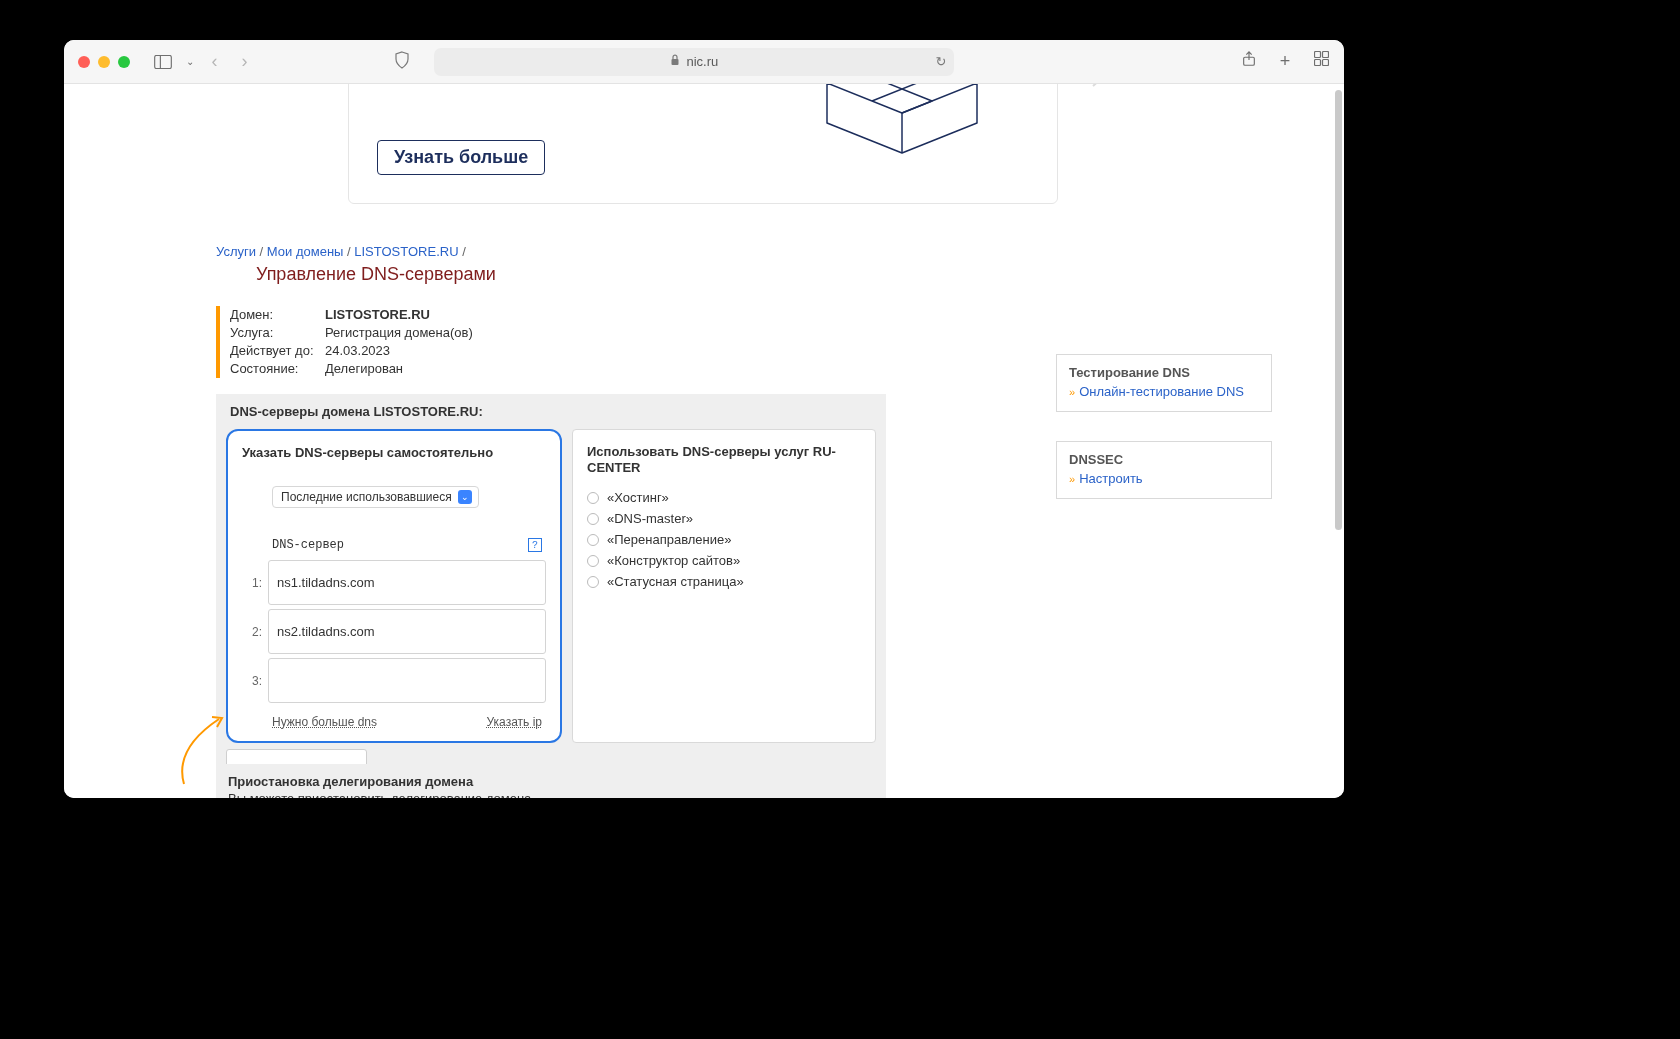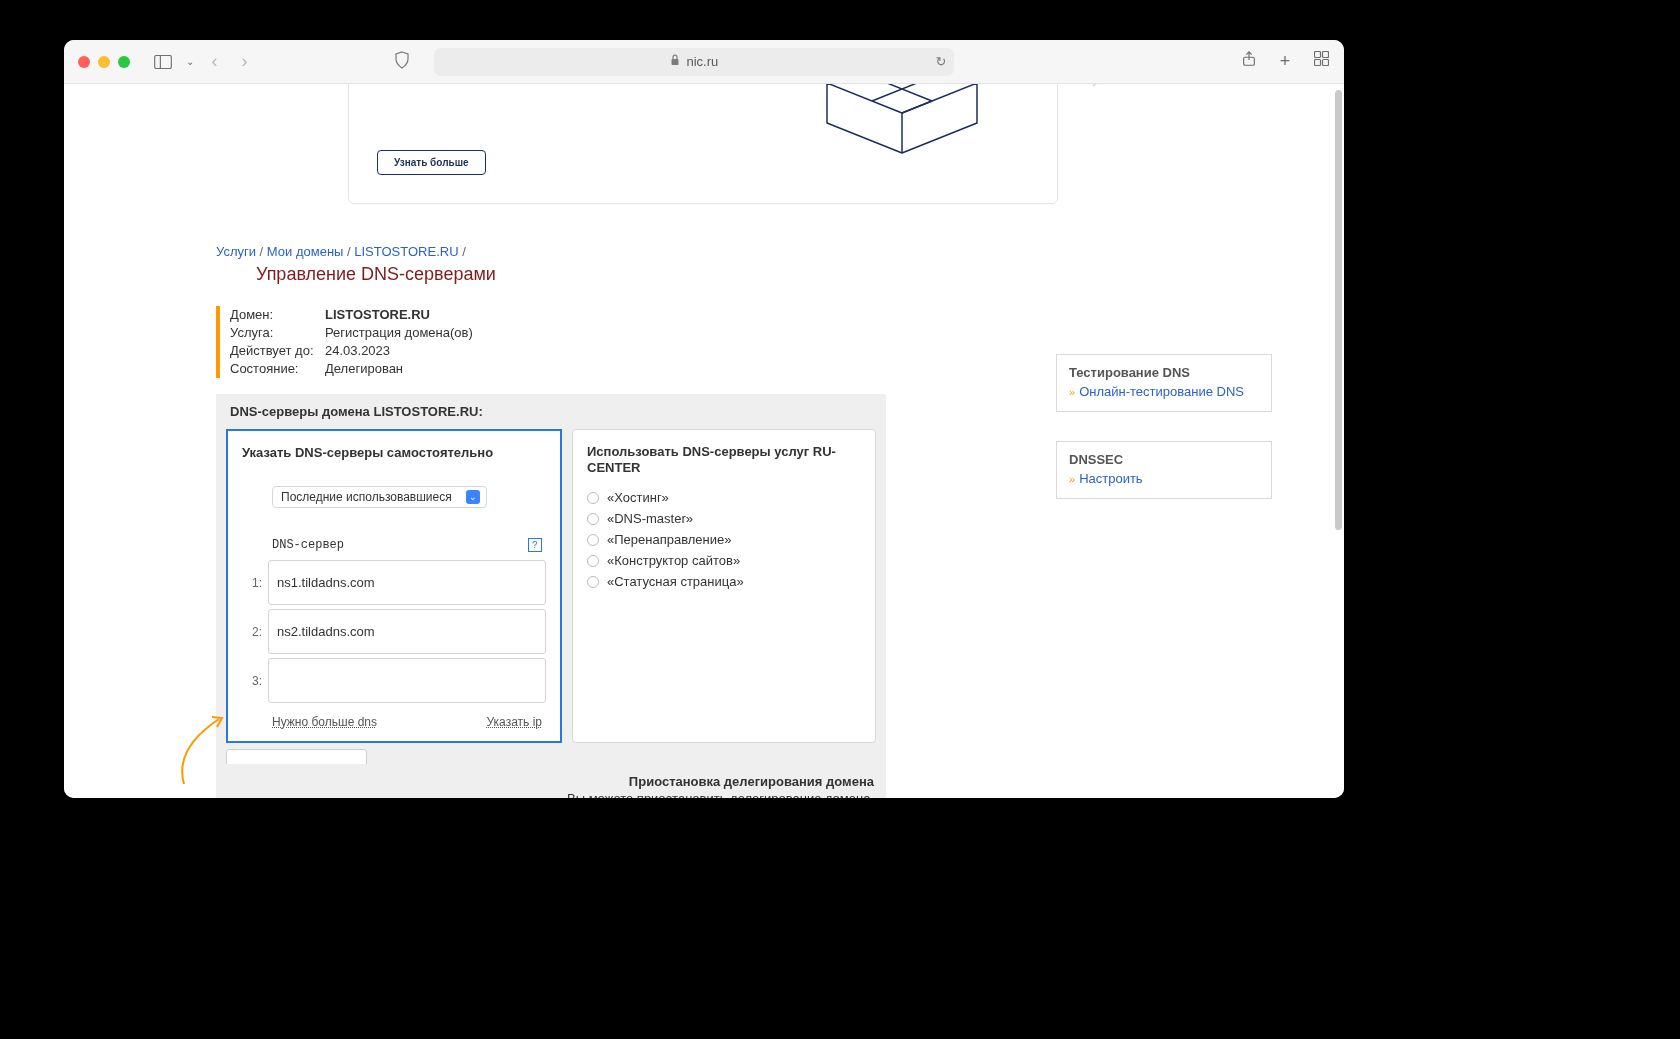--- a/index.html
+++ b/index.html
@@ -105,21 +105,21 @@
   .promo-art svg { width:100%; height:100%; }
   .learn-more {
     position:absolute;
     left:28px;
     bottom:28px;
     border:1px solid #1d2e5c;
     color:#1d2e5c;
     background:#fff;
     padding:6px 16px;
     border-radius:4px;
-    font-size:10px;
+    font-size:18px;
     font-weight:600;
   }
   .chev-right {
     position:absolute;
     right:-64px;
     top:45px;
     width:40px;
     height:40px;
   }
   .chev-right svg { width:40px; height:40px; stroke:#dcdcdc; fill:none; stroke-width:2; }
@@ -161,36 +161,36 @@
     width:670px;
     background:#efefef;
     padding:10px 10px 8px 10px;
   }
   .dns-panel .panel-title { font-weight:700; font-size:13px; margin-bottom:10px; padding-left:4px; }
   .dns-cols { display:flex; gap:10px; }
   .dns-left {
     flex:0 0 336px;
     background:#fff;
     border:2px solid #2a77e4;
-    border-radius:0;
+    border-radius:12px;
     padding:14px 14px 12px 14px;
   }
   .dns-left h4 { font-size:13px; font-weight:700; margin-bottom:26px; }
   .select-recent {
     display:inline-flex;
     align-items:center;
     border:1px solid #d7d7d7;
     border-radius:4px;
     background:#fff;
     padding:3px 6px 3px 8px;
     font-size:12px;
     color:#333;
     margin-left:30px;
     margin-bottom:30px;
-    gap:14px;
+    gap:6px;
   }
   .select-recent .caret {
     width:14px; height:14px; background:#3a84ff; border-radius:3px;
     display:flex; align-items:center; justify-content:center; color:#fff; font-size:9px;
   }
   .dns-label-row { display:flex; justify-content:space-between; align-items:center; margin-left:30px; margin-right:4px; margin-bottom:8px;font-family:Liberation Mono, monospace; }
   .dns-label { font-size:12px; color:#333; }
   .help { width:14px; height:14px; border:1px solid #2a77e4; color:#2a77e4; font-size:10px; display:flex; align-items:center; justify-content:center; }
   .ns-row { display:flex; align-items:center; margin:4px 0; }
   .ns-row .n { width:20px; text-align:right; font-size:12px; color:#666; margin-right:6px; }
@@ -236,21 +236,20 @@
   }
   .arrow-annot svg { width:80px; height:80px; }
 
   .suspend-panel {
     position:absolute;
     left:152px;
     top:680px;
     width:670px;
     background:#efefef;
     padding:10px 12px;
-    text-align:right;
   }
   .suspend-panel .t { font-weight:700; font-size:13px; }
   .suspend-panel .s { font-size:13px; color:#333; margin-top:2px; }
 
   .sidebox {
     position:absolute;
     right:72px;
     width:216px;
     border:1px solid #d9d9d9;
     background:#fff;

